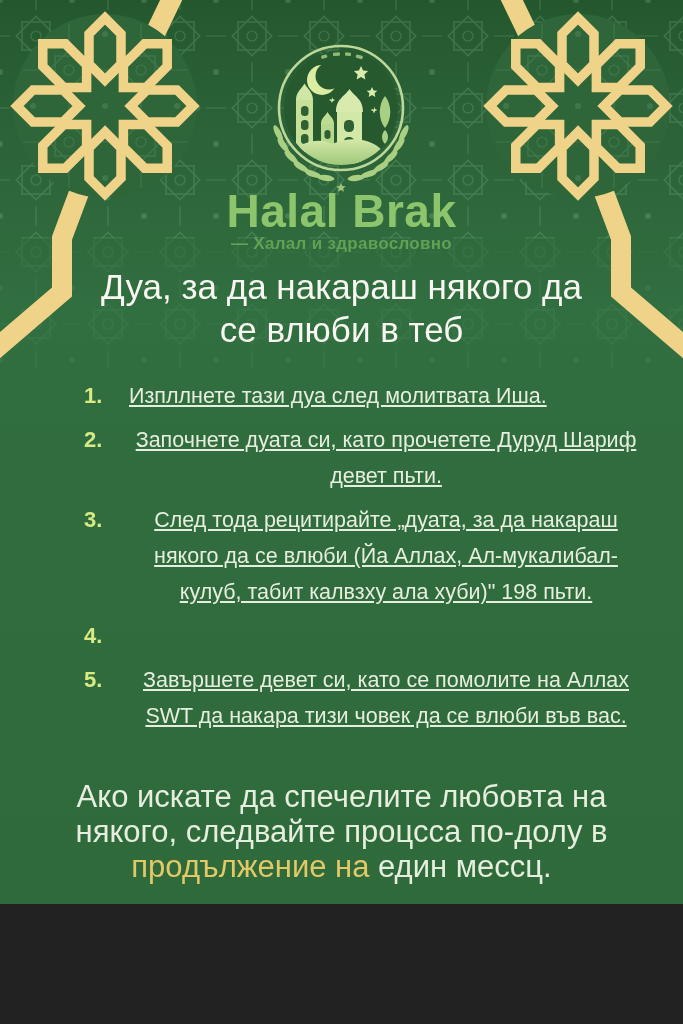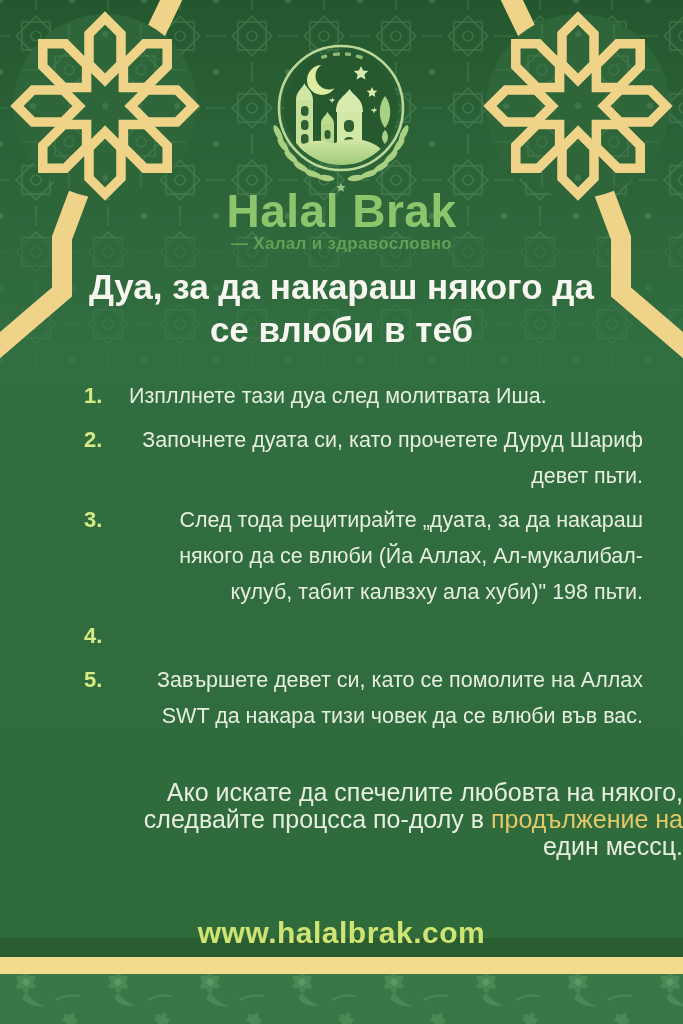--- a/index.html
+++ b/index.html
@@ -3,37 +3,37 @@
 <meta charset="utf-8">
 <style>
   :root{
     --bg:#2f6a3b; --bg_dark:#295d33; --gold:#eed389; --accent:#d8ea83;
     --highlight:#e3c868; --title_green:#8cc56c; --subtitle_green:#61a156;
     --heading_white:#f7f6f0; --body_text:#e6eedd; --url_color:#cfe472;
   }
   *{margin:0;padding:0;box-sizing:border-box;}
   html,body{background:#222;}
   .poster{
-    position:relative; width:683px; height:1024px; overflow:hidden;
+    position:relative; width:683px; height:904px; overflow:hidden;
     margin:0 auto;
     background:linear-gradient(180deg,#24572d 0%, #2b6136 12%, #316e40 34%, #306c3d 60%, #2f6a3b 100%);
     font-family:"Liberation Sans","DejaVu Sans",sans-serif;
   }
   .deco{position:absolute;inset:0;z-index:1;}
   .emblem{position:absolute;left:266px;top:40px;width:150px;height:172px;z-index:3;}
   .txt{position:absolute;z-index:4;left:0;right:0;text-align:center;}
   .logo-title{top:184px;font-size:46px;font-weight:700;color:var(--title_green);letter-spacing:.5px;}
   .logo-sub{top:234px;font-size:17px;font-weight:600;color:var(--subtitle_green);letter-spacing:.3px;}
-  .main-heading{top:265px;font-size:35px;line-height:1.23;font-weight:700;color:var(--heading_white);}
+  .main-heading{top:265px;font-size:35px;line-height:1.23;font-weight:400;color:var(--heading_white);}
   .main-heading span{display:inline-block;max-width:520px;}
   .steps{position:absolute;z-index:4;top:378px;left:84px;right:40px;}
   .step{display:flex;gap:17px;margin-bottom:8px;}
   .step-num{flex:0 0 28px;font-size:22px;font-weight:700;color:var(--accent);line-height:36px;}
-  .step-text{font-size:21.5px;line-height:36px;color:var(--body_text);text-align:right;}
-  .note{top:779px;font-size:25px;line-height:27px;color:var(--body_text);text-align:right;}
+  .step-text{font-size:21.5px;line-height:36px;color:var(--body_text);text-align:center;text-decoration:underline;}
+  .note{top:779px;font-size:31px;line-height:35px;color:var(--body_text);}
   .note-inner{display:inline-block;max-width:548px;}
   .note .hl{color:var(--highlight);}
   .website{top:916px;font-size:30px;font-weight:700;color:var(--url_color);letter-spacing:.5px;}
 </style>
 </head>
 <body>
 
 <div class="poster">
 
   <svg class="deco" viewBox="0 0 683 1024" aria-hidden="true">

